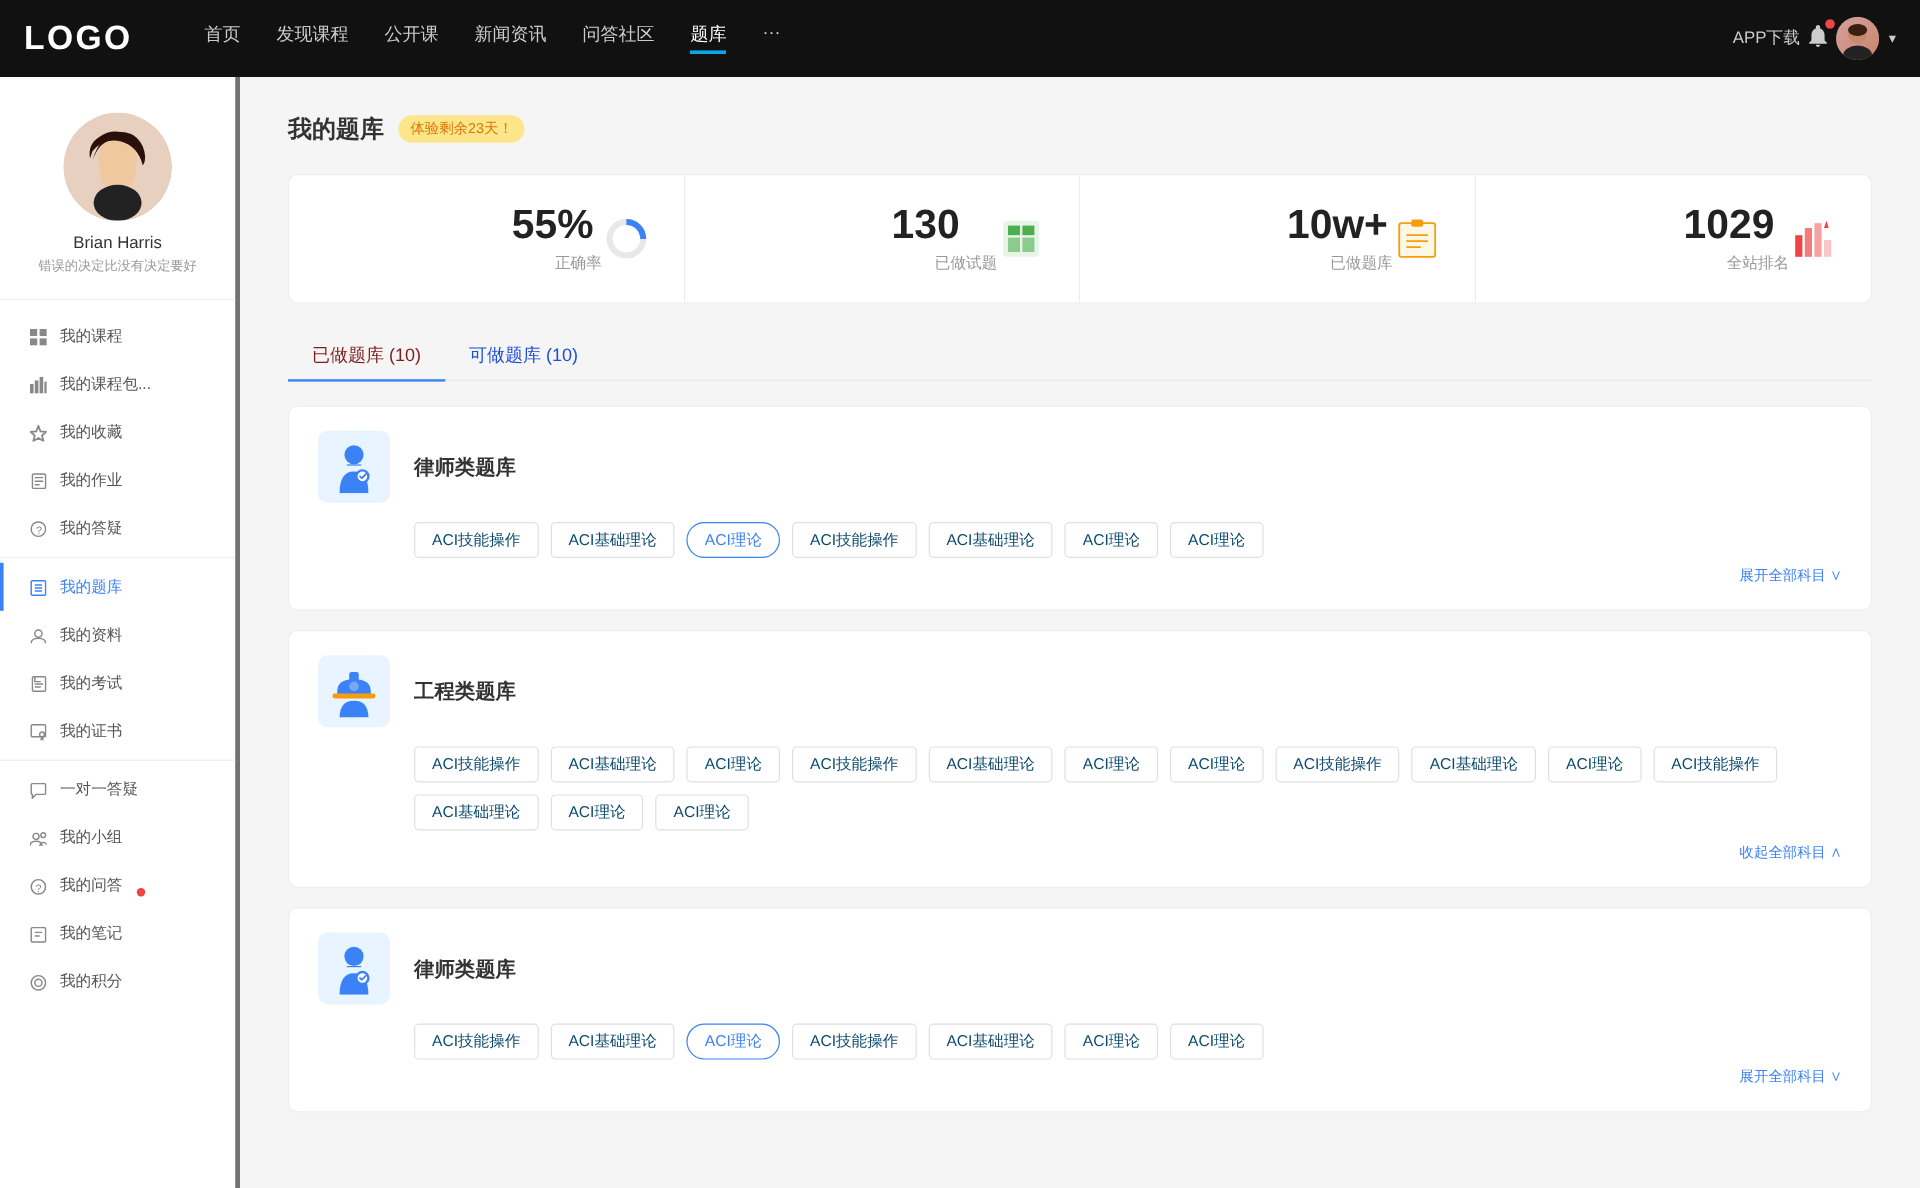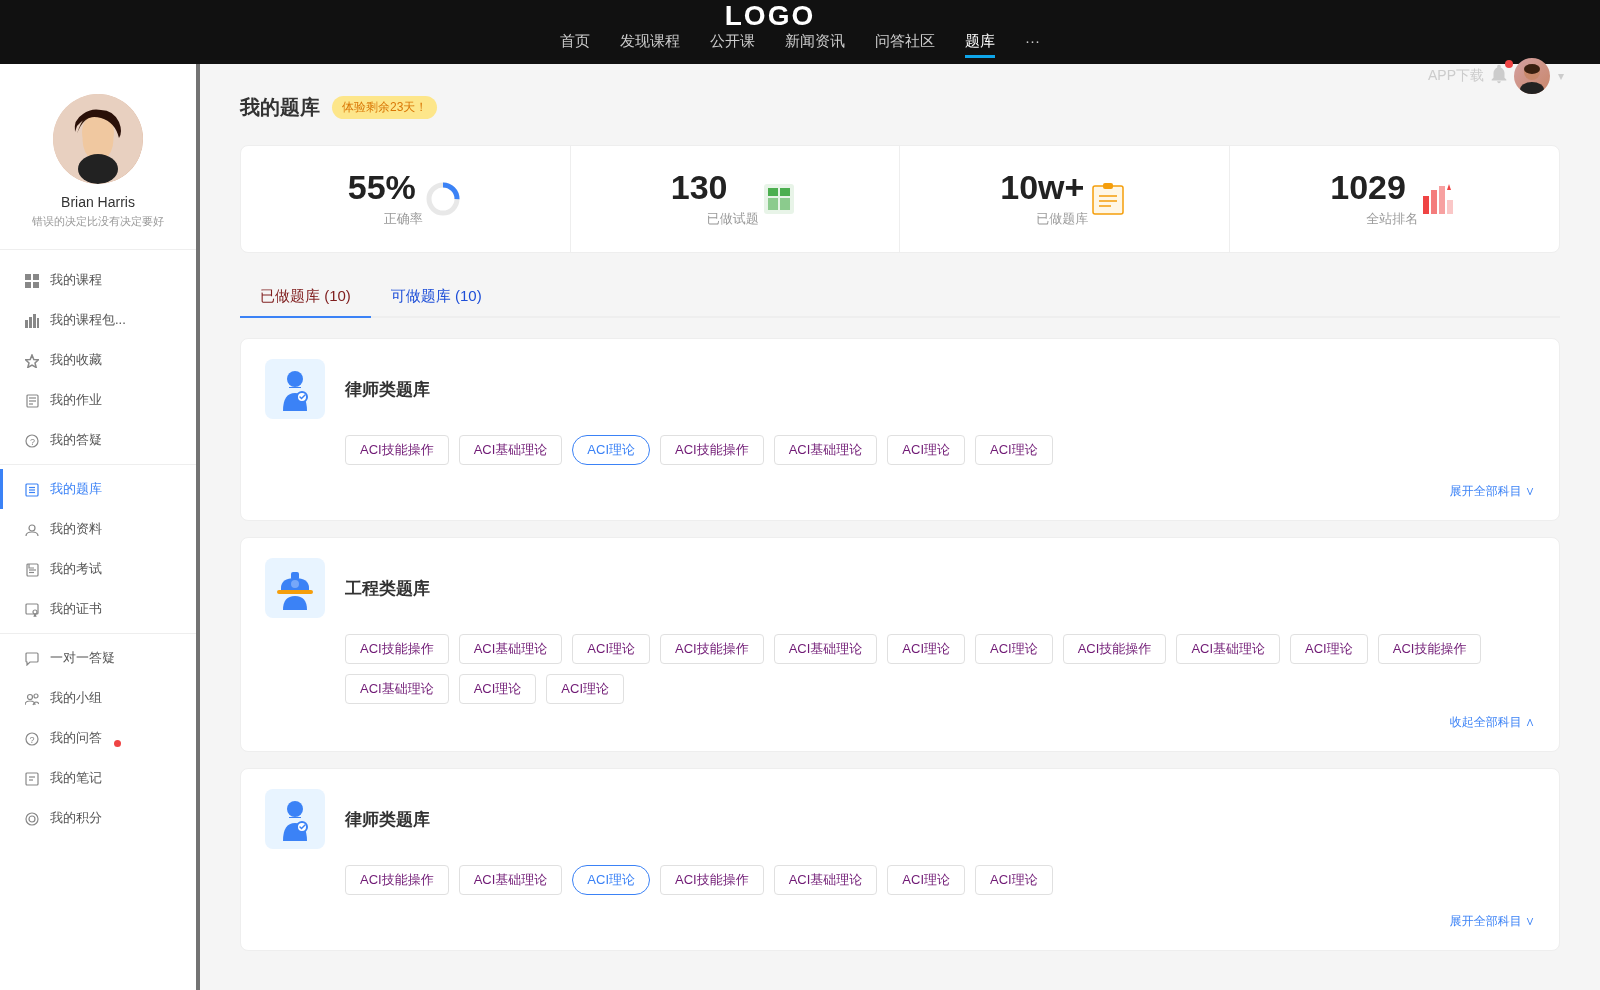--- a/index.html
+++ b/index.html
@@ -4,25 +4,24 @@
   <style>
     * { box-sizing: border-box; margin: 0; padding: 0; }
     body { font-family: -apple-system, BlinkMacSystemFont, 'PingFang SC', 'Microsoft YaHei', sans-serif; background: #f5f5f5; color: #333; }
 
     
     .navbar {
       background: #111;
       height: 64px;
       display: flex;
       align-items: center;
-      padding: 0 36px;
+      padding: 0 20px;
       position: fixed;
       top: 0; left: 0; right: 0;
       z-index: 100;
-      flex-direction: column;
     }
     .navbar-logo {
       color: #fff;
       font-size: 28px;
       font-weight: bold;
       letter-spacing: 2px;
       margin-right: 60px;
     }
     .navbar-nav {
       display: flex;
@@ -200,21 +199,21 @@
       gap: 0;
       background: #fff;
       border-radius: 8px;
       margin-bottom: 24px;
       border: 1px solid #eee;
     }
     .stat-item {
       padding: 24px 28px;
       display: flex;
       align-items: center;
-      justify-content: center;
+      justify-content: flex-end;
       border-right: 1px solid #eee;
     }
     .stat-item:last-child { border-right: none; }
     .stat-left {}
     .stat-number {
       font-size: 34px;
       font-weight: 700;
       color: #222;
       line-height: 1;
       margin-bottom: 6px;
@@ -289,33 +288,33 @@
       flex-wrap: wrap;
       gap: 10px;
       padding-left: 80px;
     }
     .tag {
       padding: 5px 14px;
       border-radius: 4px;
       font-size: 13px;
       cursor: pointer;
       border: 1px solid #e0e0e0;
-      color: #701a75;
+      color: #0c4a6e;
       background: #fff;
     }
     .tag.active {
       border-color: #3b82f6;
       color: #3b82f6;
       border-radius: 20px;
     }
     .qbank-footer {
       text-align: right;
       font-size: 12px;
       color: #3b82f6;
-      margin-top: 18px;
+      margin-top: 6px;
       cursor: pointer;
     }
     .qbank-footer-collapse {
       text-align: right;
       font-size: 12px;
       color: #3b82f6;
       margin-top: 10px;
       cursor: pointer;
     }
   </style>

